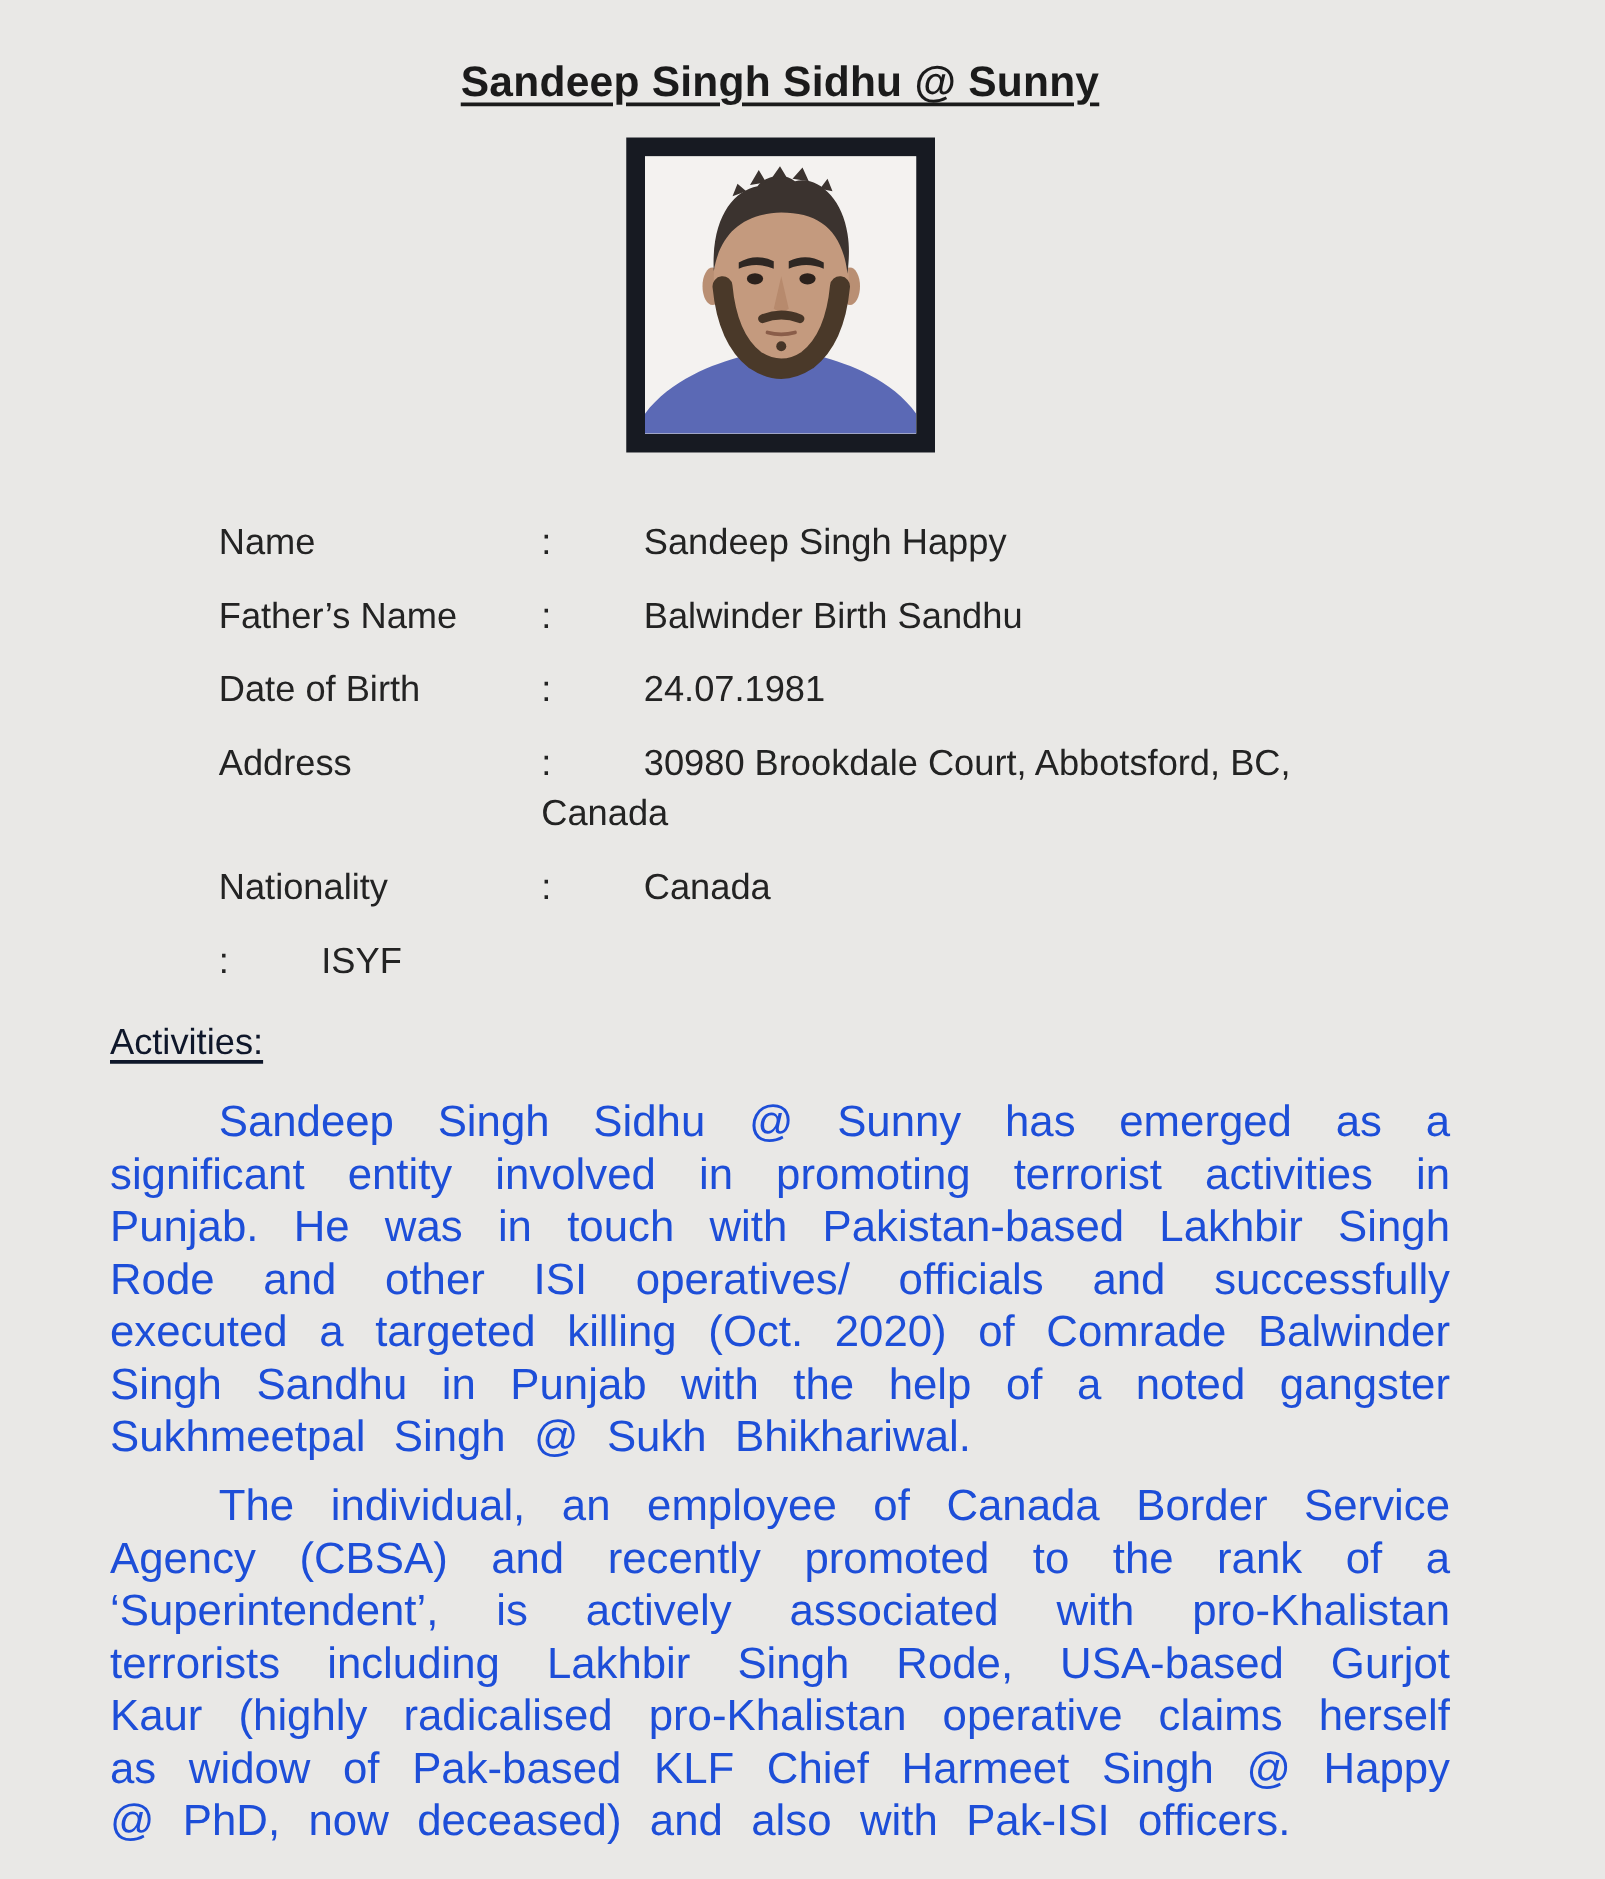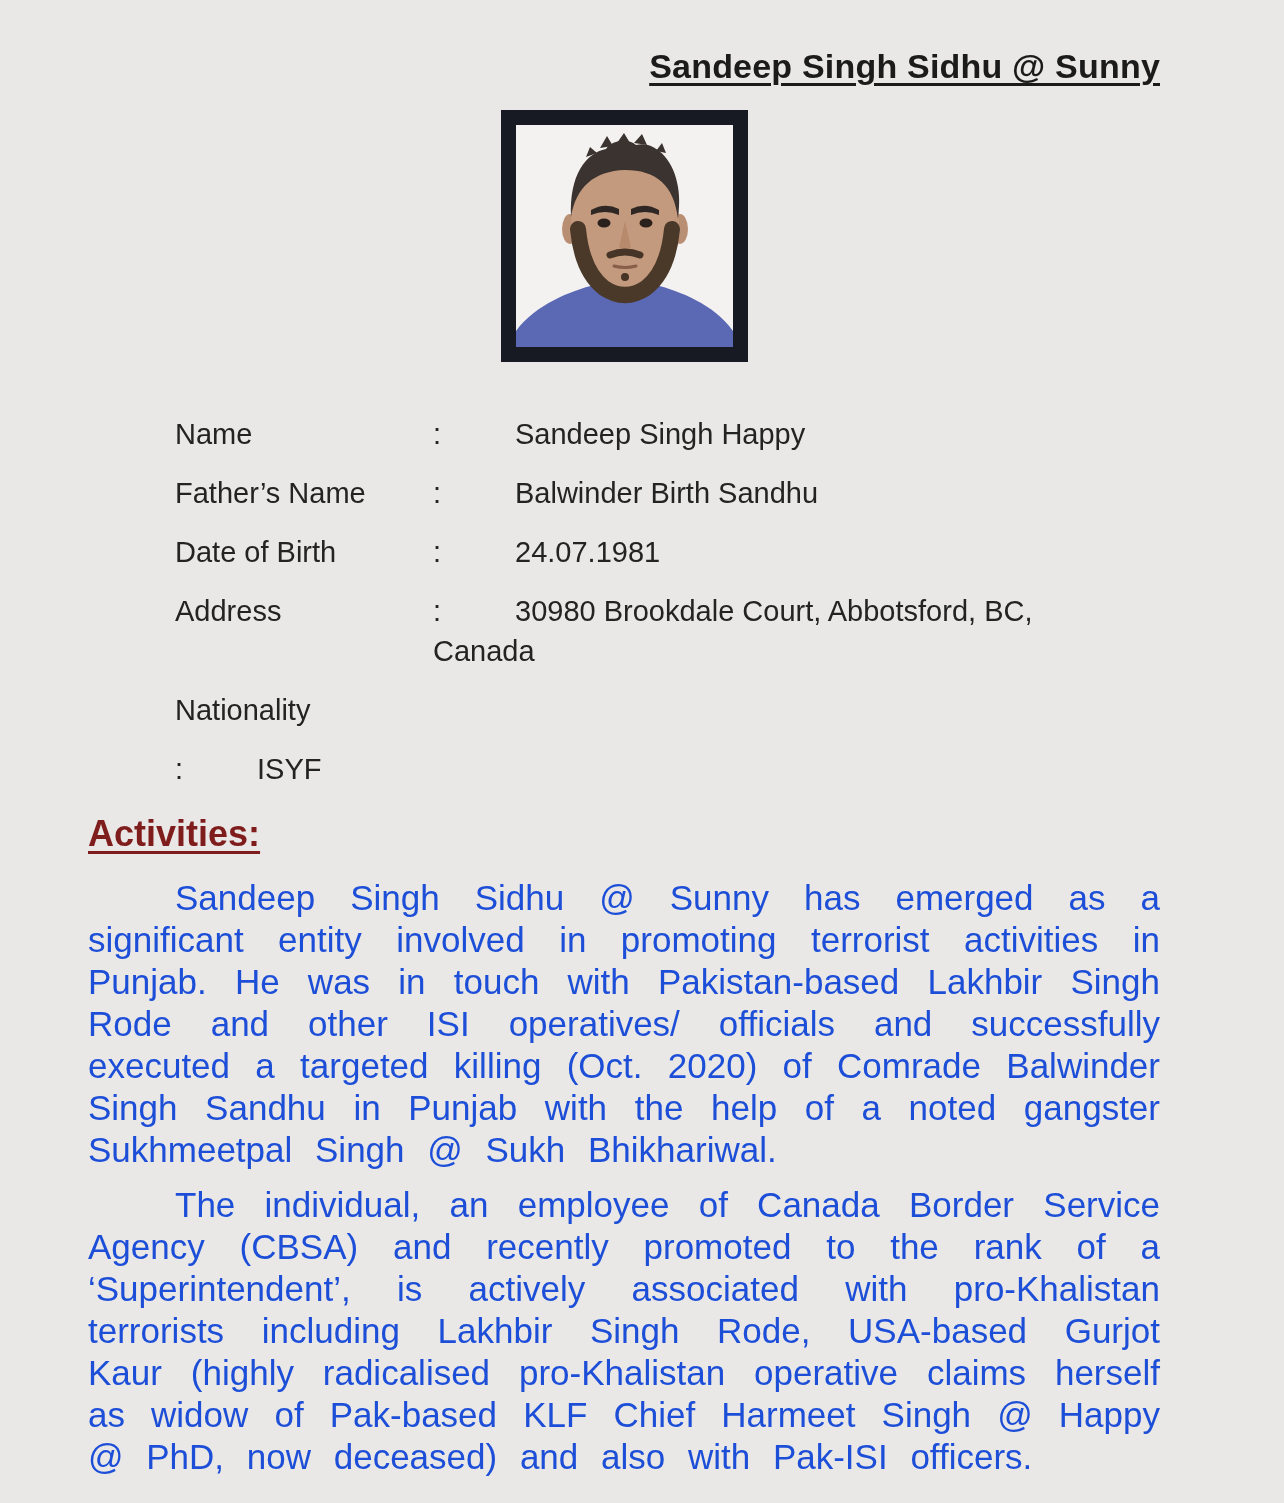--- a/index.html
+++ b/index.html
@@ -14,21 +14,21 @@
     position: relative;
     width: 1284px; height: 1503px;
     box-sizing: border-box;
     padding: 46px 124px 0 88px;
   }
   .doc-title {
     margin: 0;
     font-size: 34px;
     font-weight: bold;
     line-height: 40px;
-    text-align: right;
+    text-align: center;
     color: #1b1b1b;
     text-decoration: underline;
     text-decoration-thickness: 3px;
     text-underline-offset: 5px;
     letter-spacing: 0.2px;
   }
   .photo-frame {
     width: 217px; height: 222px;
     border: 15px solid #171a22;
     margin: 24px auto 0 auto;
@@ -46,24 +46,24 @@
     grid-template-columns: 258px 1fr;
     line-height: 40px;
     margin-bottom: 19px;
   }
   .field-sep {
     display: inline-block;
     width: 82px;
   }
   .activities-heading {
     margin: 26px 0 0 0;
-    font-size: 36px;
-    font-weight: bold;
+    font-size: 29px;
+    font-weight: normal;
     line-height: 38px;
-    color: #7f1d1d;
+    color: #0f172a;
     text-decoration: underline;
     text-decoration-thickness: 3px;
     text-underline-offset: 5px;
   }
   .para {
     margin: 24px 0 0 0;
     font-size: 35px;
     line-height: 42px;
     text-align: justify;
     text-indent: 87px;
@@ -130,20 +130,21 @@
       <span><span class="field-sep">:</span><span>24.07.1981</span></span>
     </div>
 
     <div class="field-row">
       <span>Address</span>
       <span><span class="field-sep">:</span><span>30980 Brookdale Court, Abbotsford, BC, Canada</span></span>
     </div>
 
     <div class="field-row">
       <span>Nationality</span>
+      <span><span class="field-sep">:</span><span>Canada</span></span>
     </div>
 
     <div class="field-row">
       <span><span class="field-sep">:</span><span>ISYF</span></span>
     </div>
 
   </div>
 
   <h2 class="activities-heading">Activities:</h2>
 

